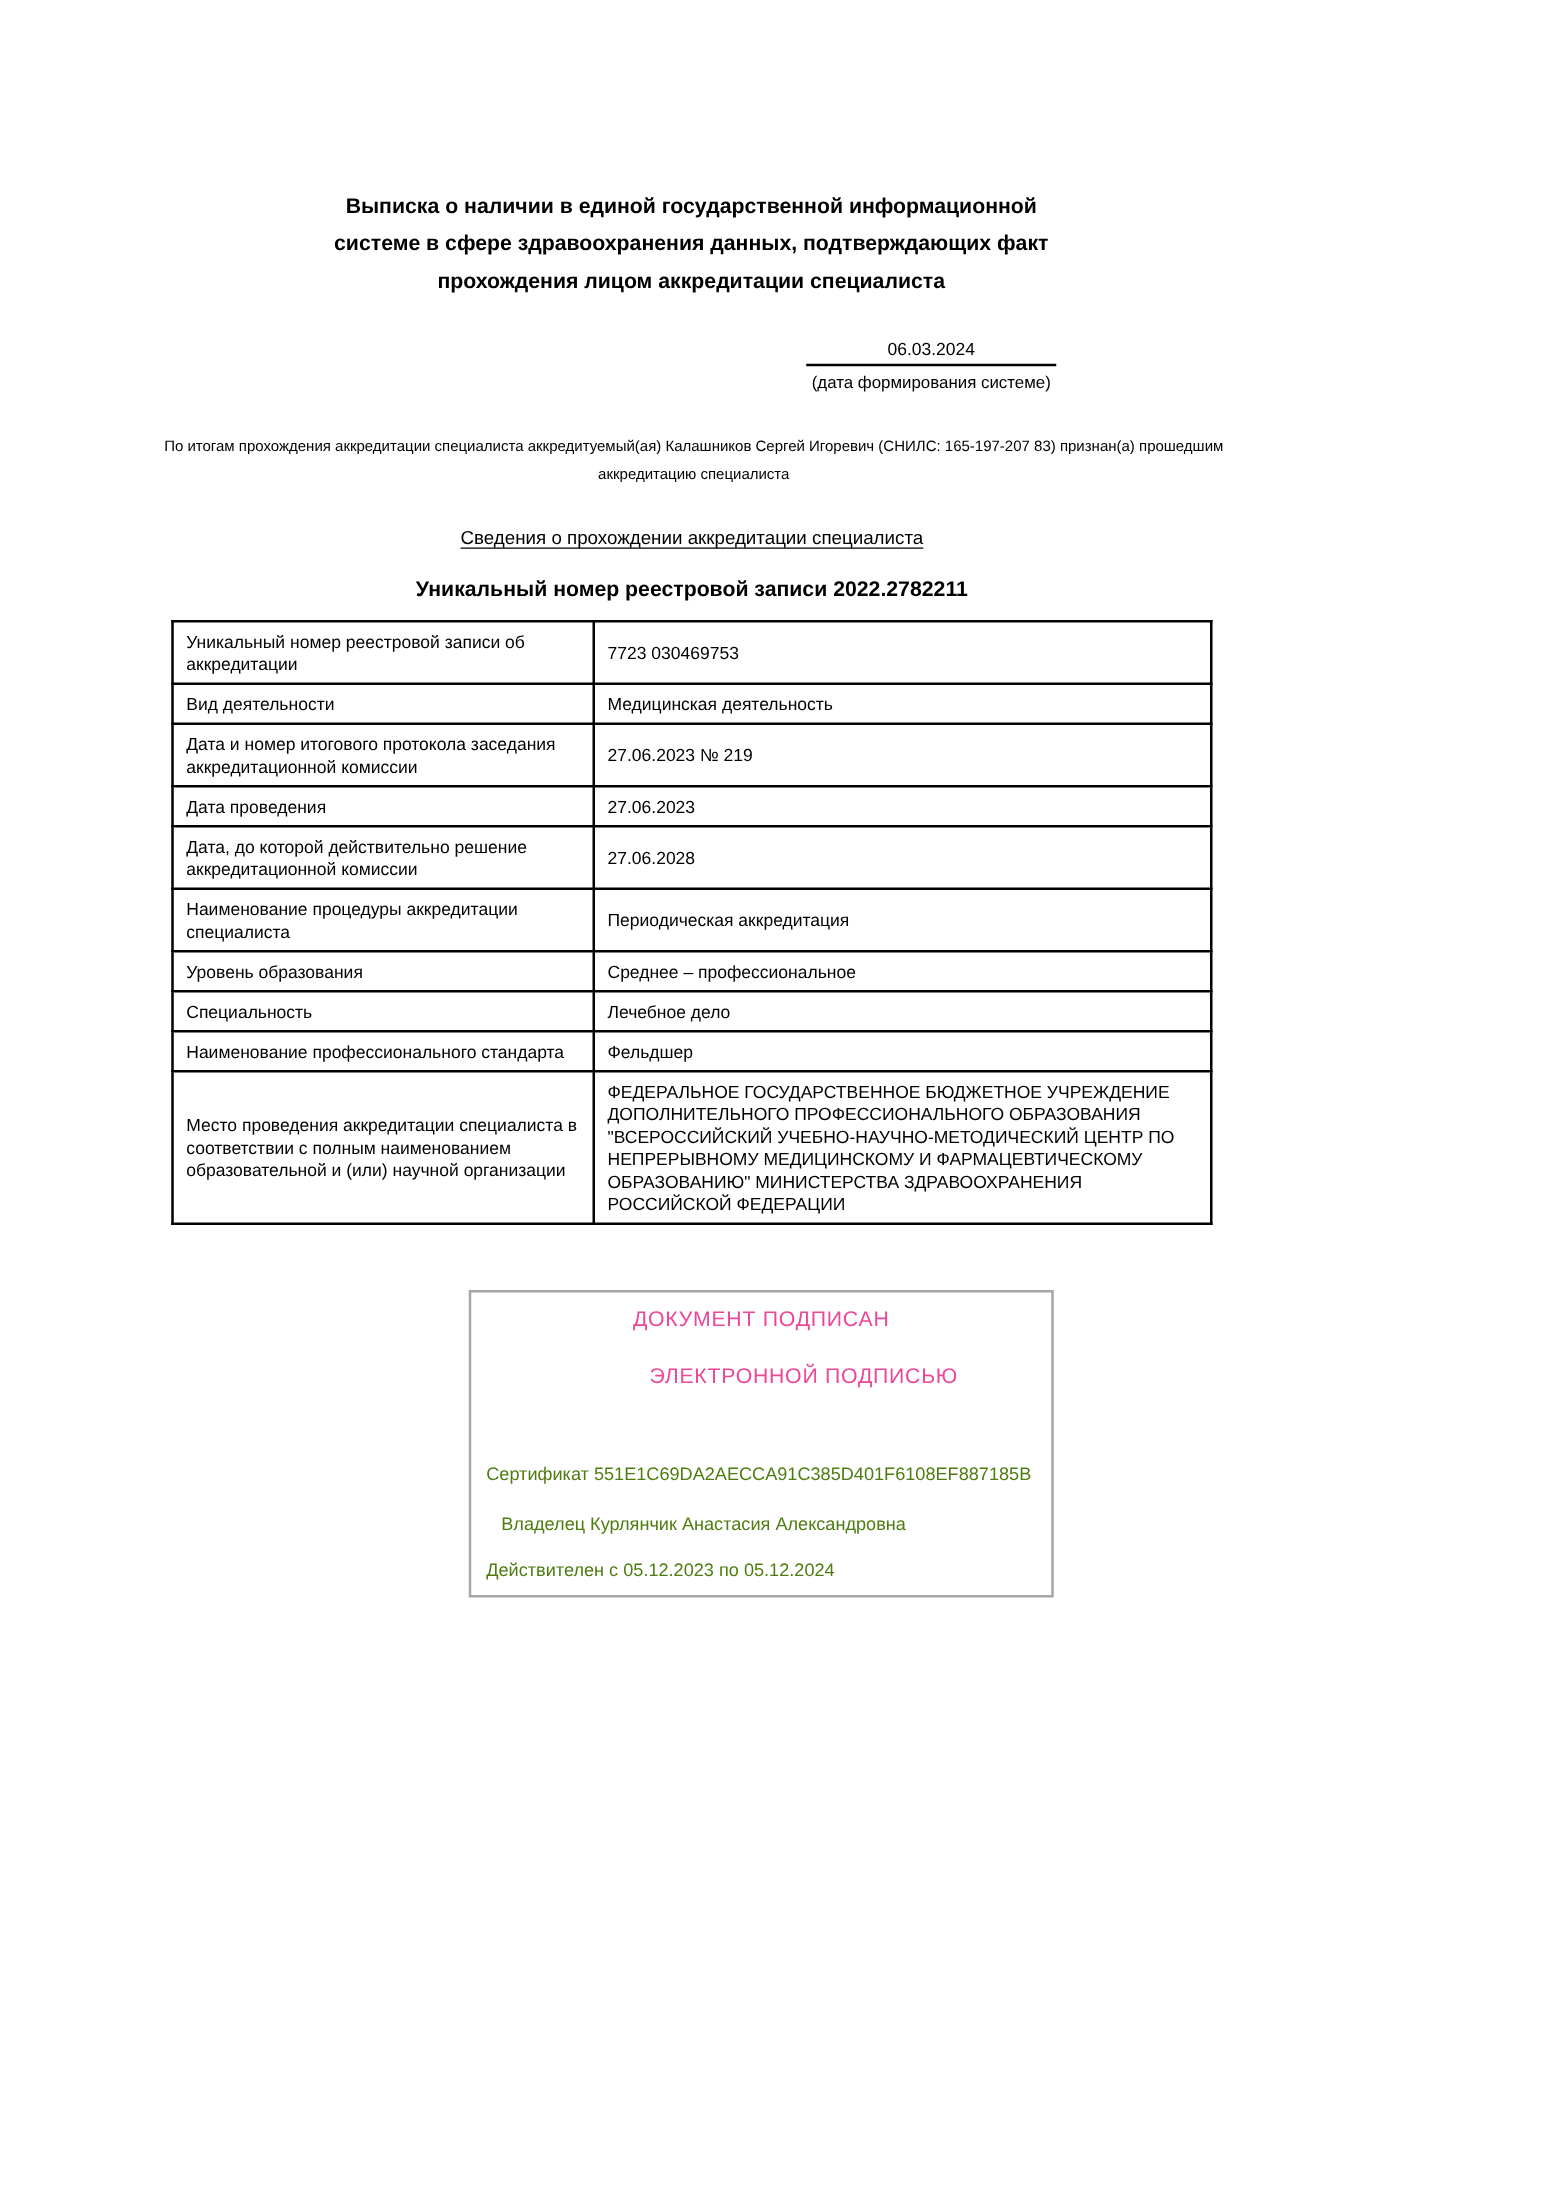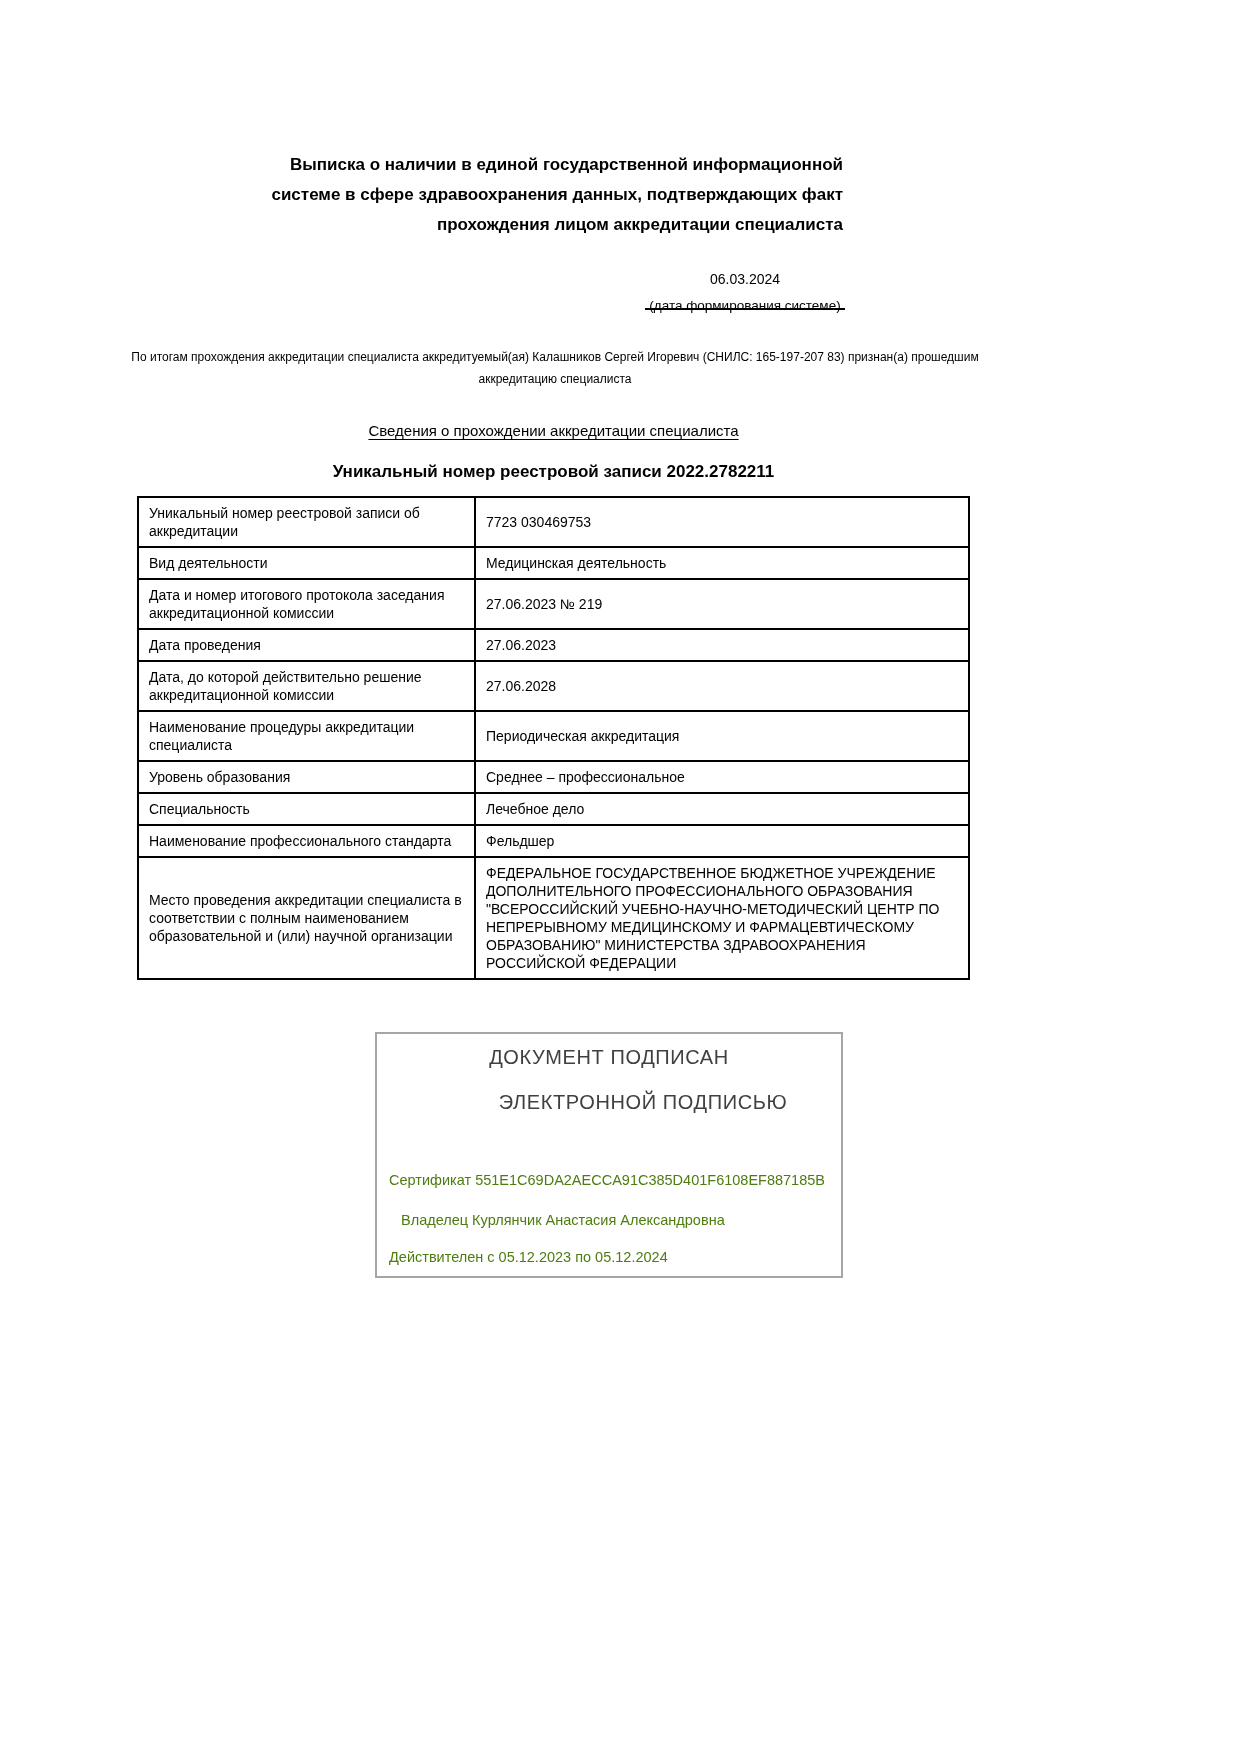--- a/index.html
+++ b/index.html
@@ -14,34 +14,34 @@
     background: #ffffff;
     font-family: "Liberation Sans", sans-serif;
     color: #000000;
     overflow: hidden;
   }
   .doc-title {
     position: absolute;
     top: 150px;
     left: 263px;
     width: 580px;
-    text-align: right;
+    text-align: center;
     font-size: 17px;
     font-weight: bold;
     line-height: 30px;
   }
   .date-line {
     position: absolute;
     top: 270px;
     left: 645px;
     width: 200px;
     text-align: center;
     font-size: 14px;
     line-height: 18px;
-    padding-bottom: 20px;
+    padding-bottom: 3px;
     border-bottom: 2px solid #000000;
   }
   .date-caption {
     position: absolute;
     top: 297px;
     left: 630px;
     width: 230px;
     text-align: center;
     font-size: 13.5px;
     line-height: 17px;
@@ -100,22 +100,22 @@
     width: 464px;
     height: 242px;
     border: 2px solid #a6a6a6;
     background: #ffffff;
   }
   .sig-head {
     position: absolute;
     left: 0;
     width: 100%;
     text-align: center;
-    color: #404040;
-    font-size: 20px;
+    color: #ec4899;
+    font-size: 17px;
     letter-spacing: 0.6px;
   }
   .sig-head-1 { top: 12px; }
   .sig-head-2 { top: 57px; margin-left: 34px; }
   .sig-detail {
     position: absolute;
     left: 12px;
     color: #4d7c0f;
     font-size: 14.5px;
     white-space: nowrap;

